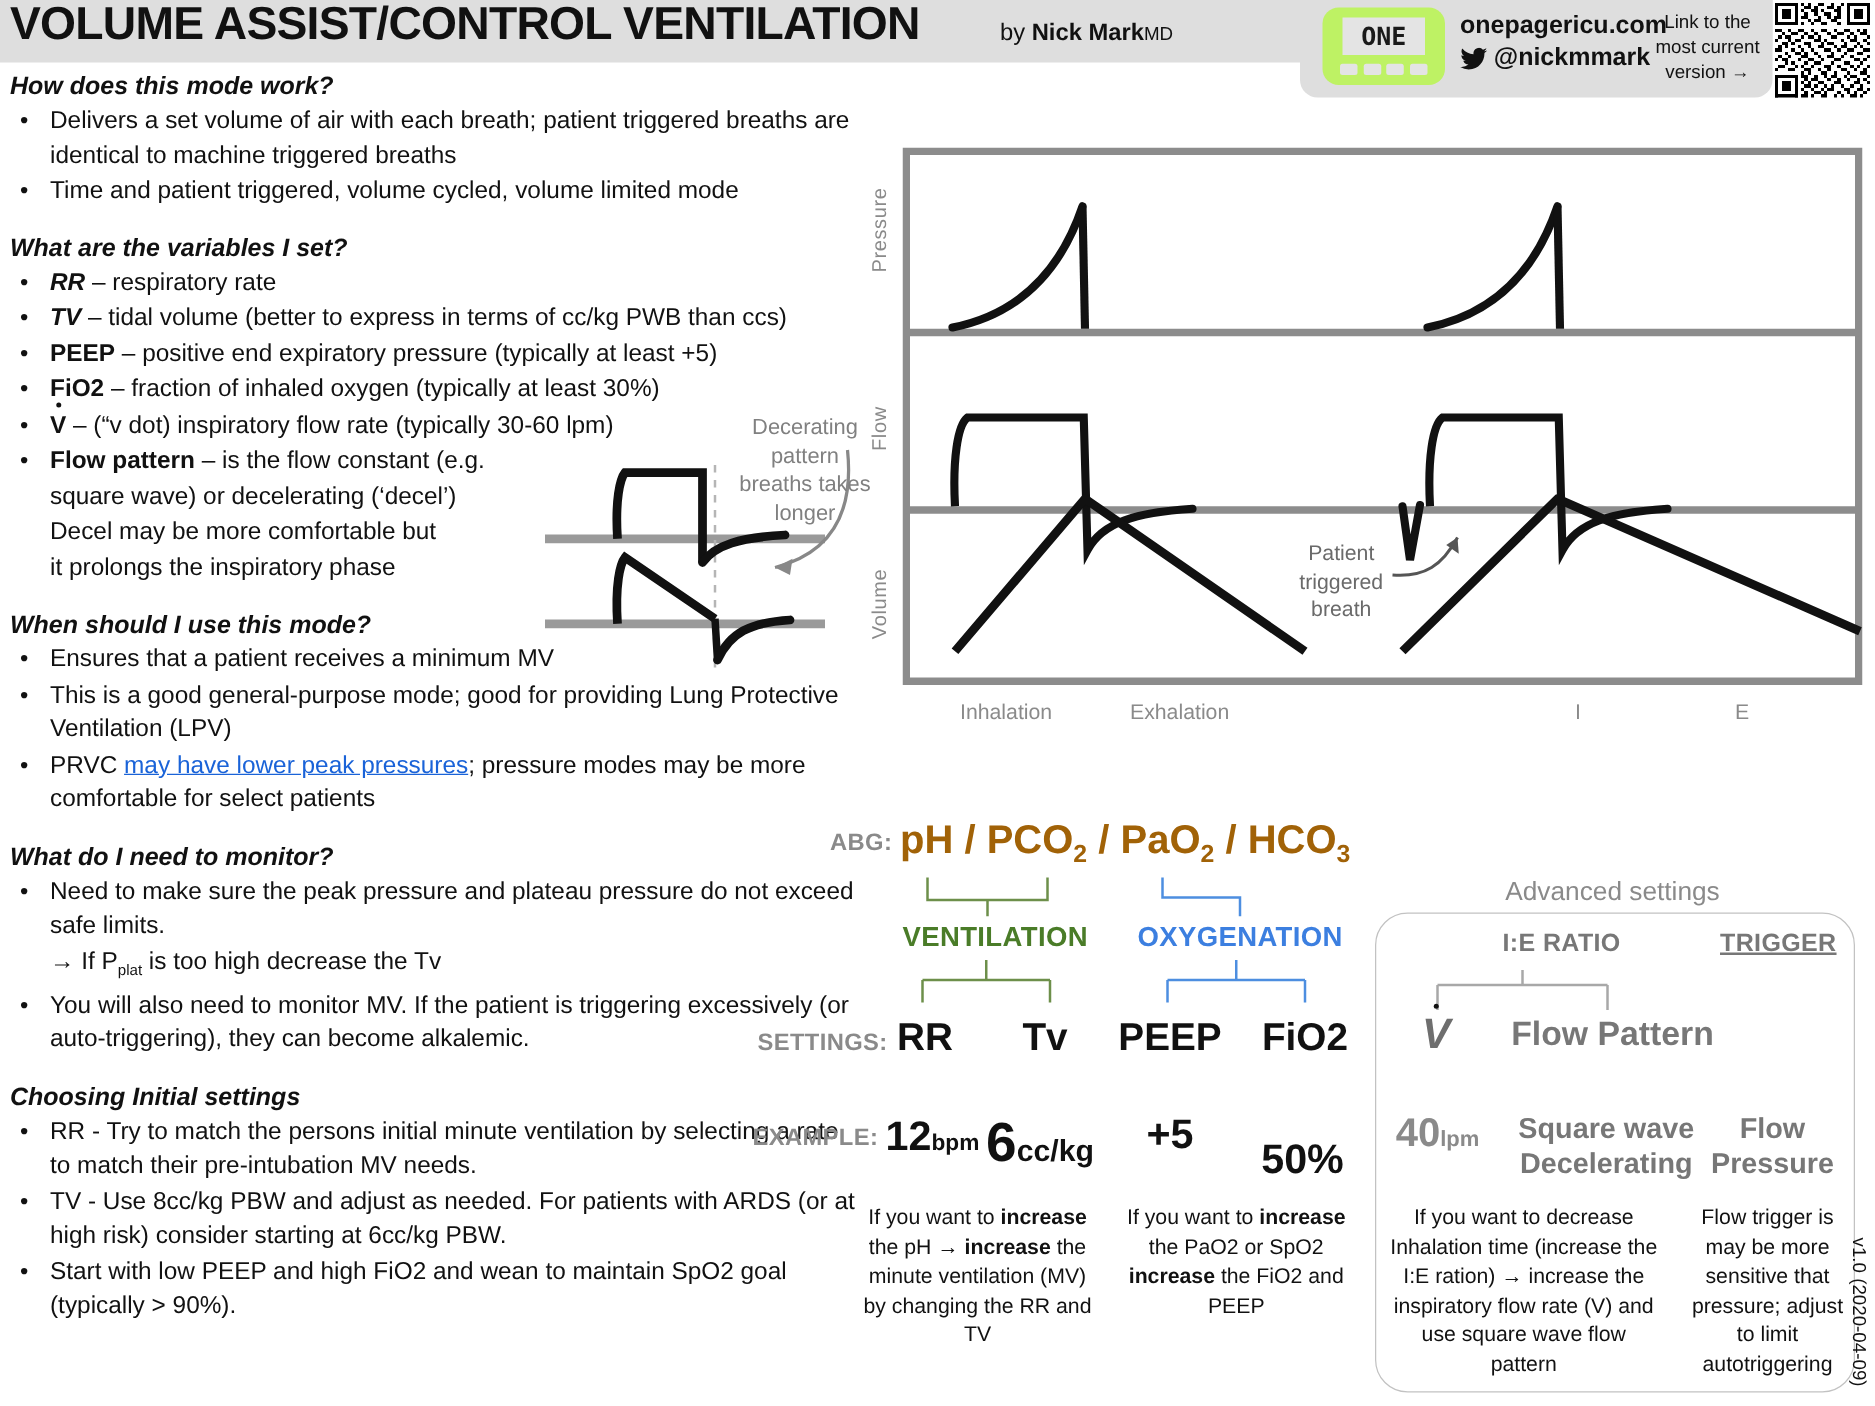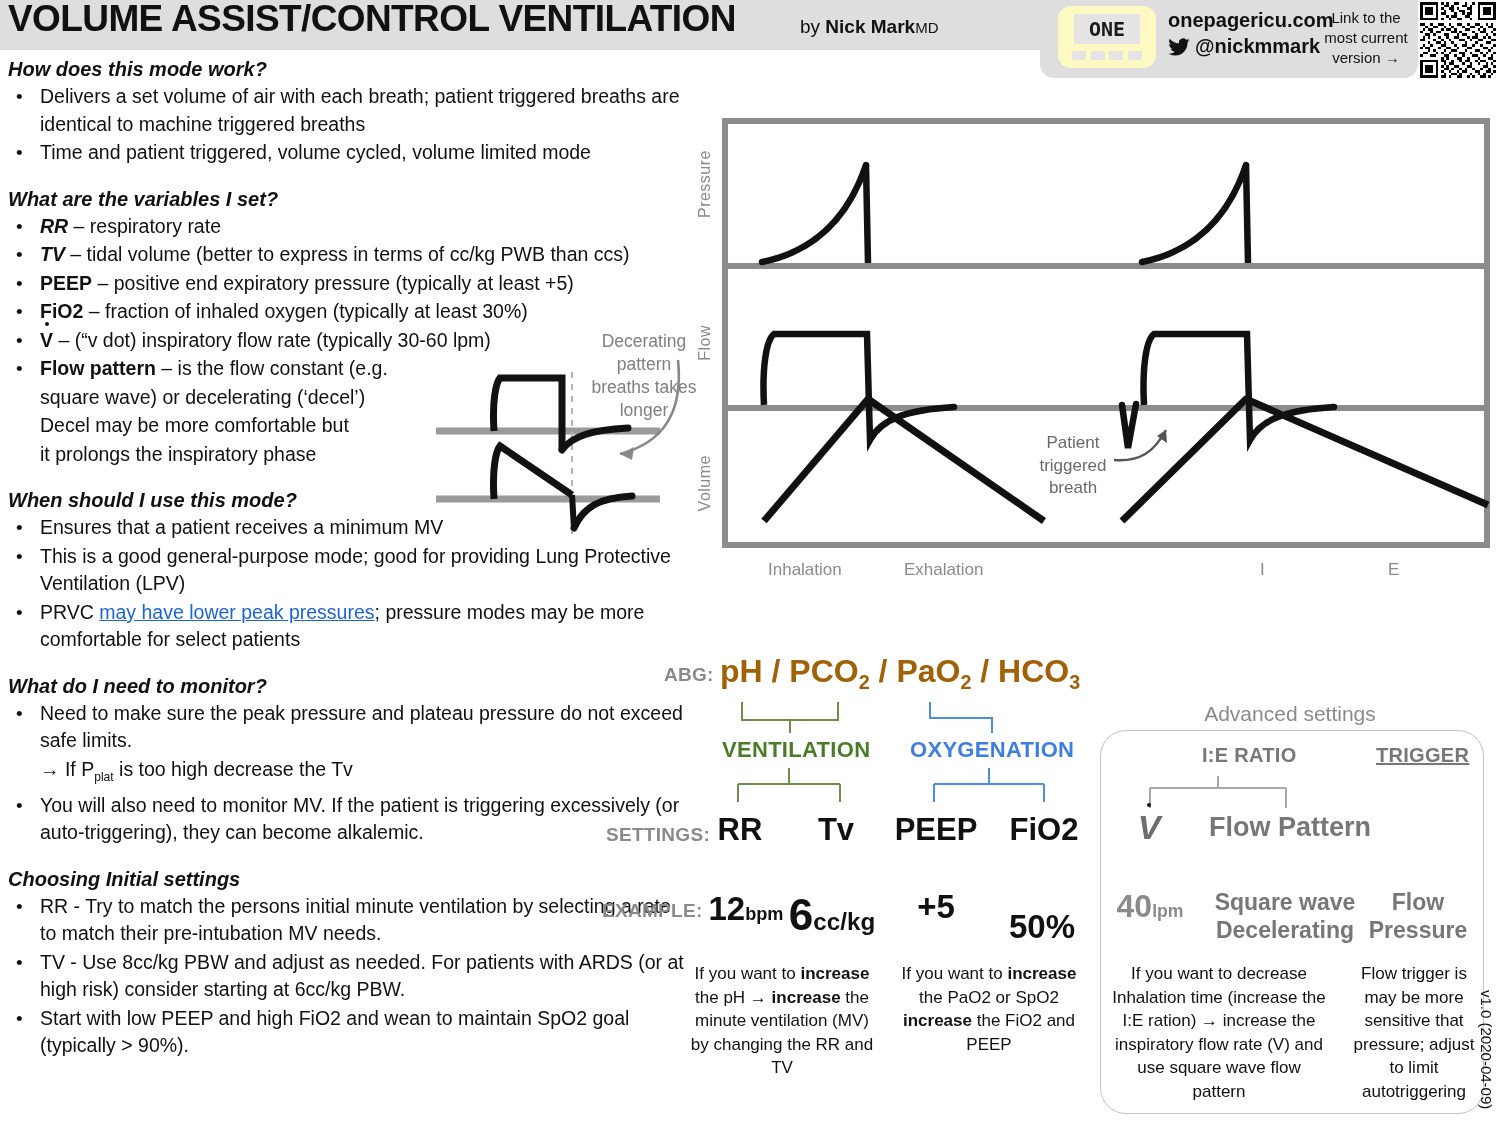--- a/index.html
+++ b/index.html
@@ -29,21 +29,21 @@
   }
   .byline{
     position:absolute;left:800px;top:16px;
     font-size:19px;color:#111;white-space:nowrap;
   }
   .byline b{font-weight:bold;}
   .byline .md{font-size:15px;}
 
   .onelogo{
     position:absolute;left:1058px;top:6px;width:98px;height:62px;
-    background:#fef9c3;border-radius:13px;
+    background:#bef264;border-radius:13px;
   }
   .onelogo .screen{
     position:absolute;left:16px;top:8px;width:66px;height:30px;
     background:#e4e4e4;
     display:flex;align-items:center;justify-content:center;
     font-family:"DejaVu Sans Mono", monospace;
     font-size:20px;font-weight:bold;letter-spacing:0px;color:#1a1a1a;
   }
   .onelogo .keys{
     position:absolute;left:14px;top:45px;width:70px;height:9px;

